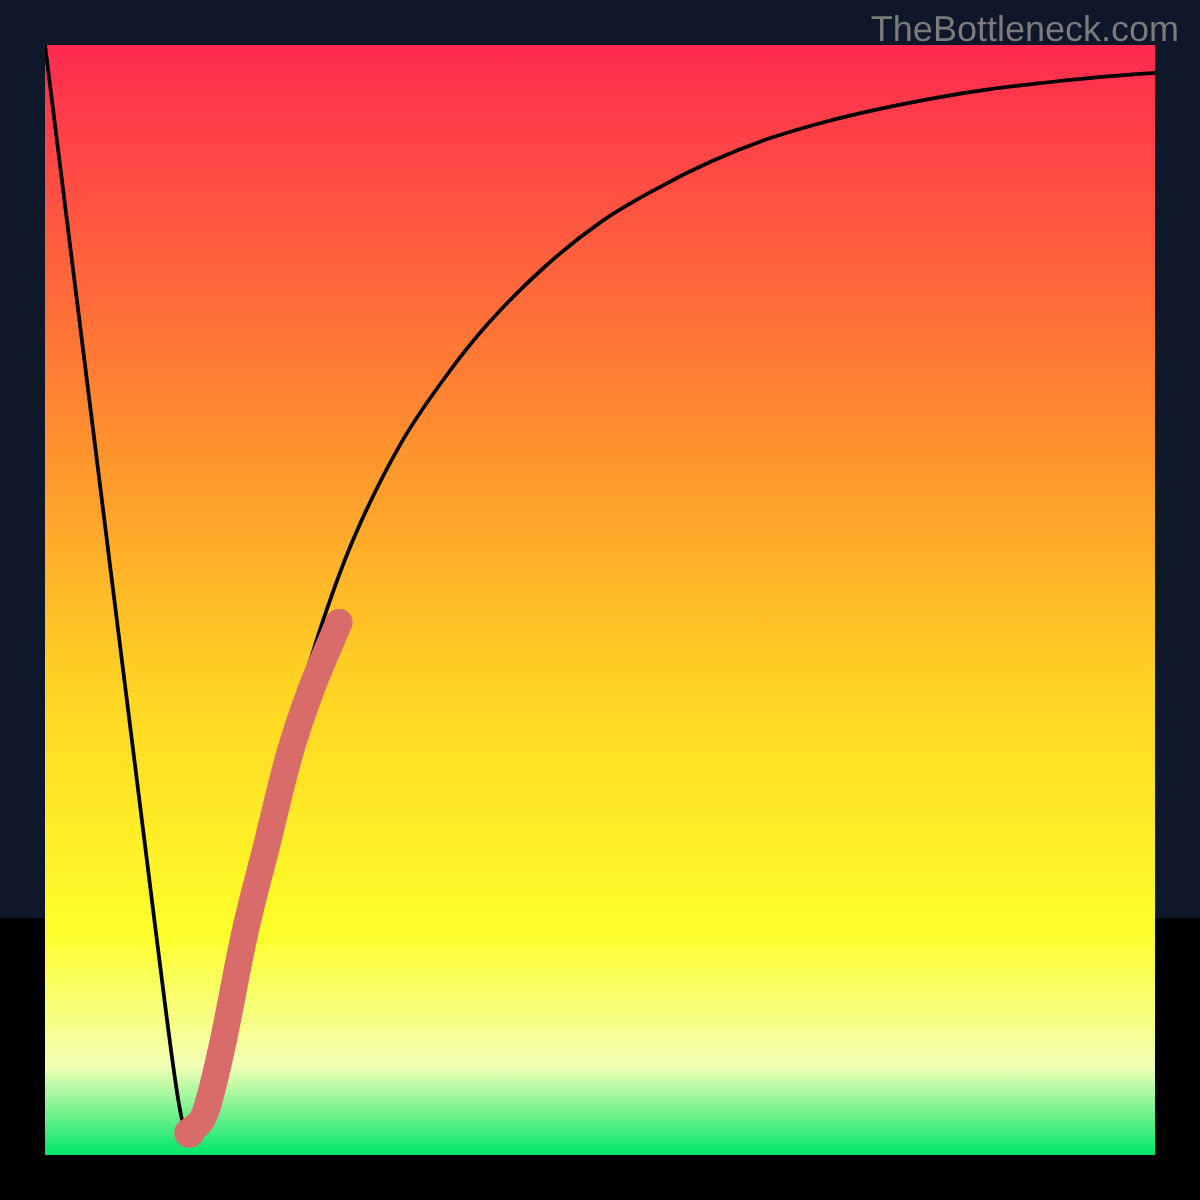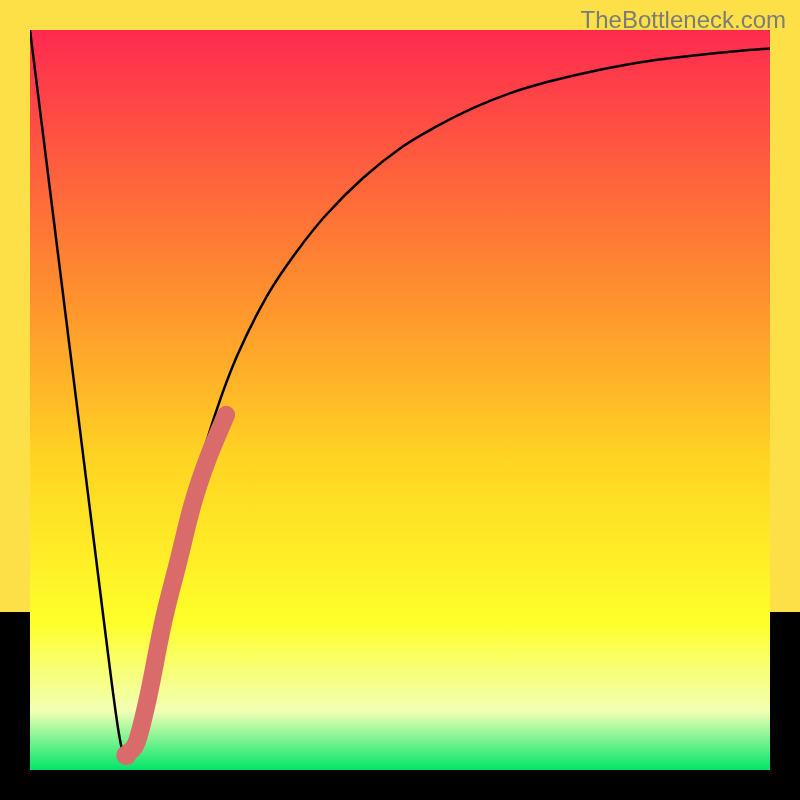--- a/index.html
+++ b/index.html
@@ -7,21 +7,21 @@
     padding: 0;
     width: 800px;
     height: 800px;
     background: #000;
     overflow: hidden;
   }
   .frame {
     position: relative;
     width: 800px;
     height: 612px;
-    background: #fde047;
+    background: #0f172a;
   }
   .plot-area {
     position: absolute;
     left: 30px;
     top: 30px;
     width: 740px;
     height: 740px;
     overflow: hidden;
   }
   .watermark {

